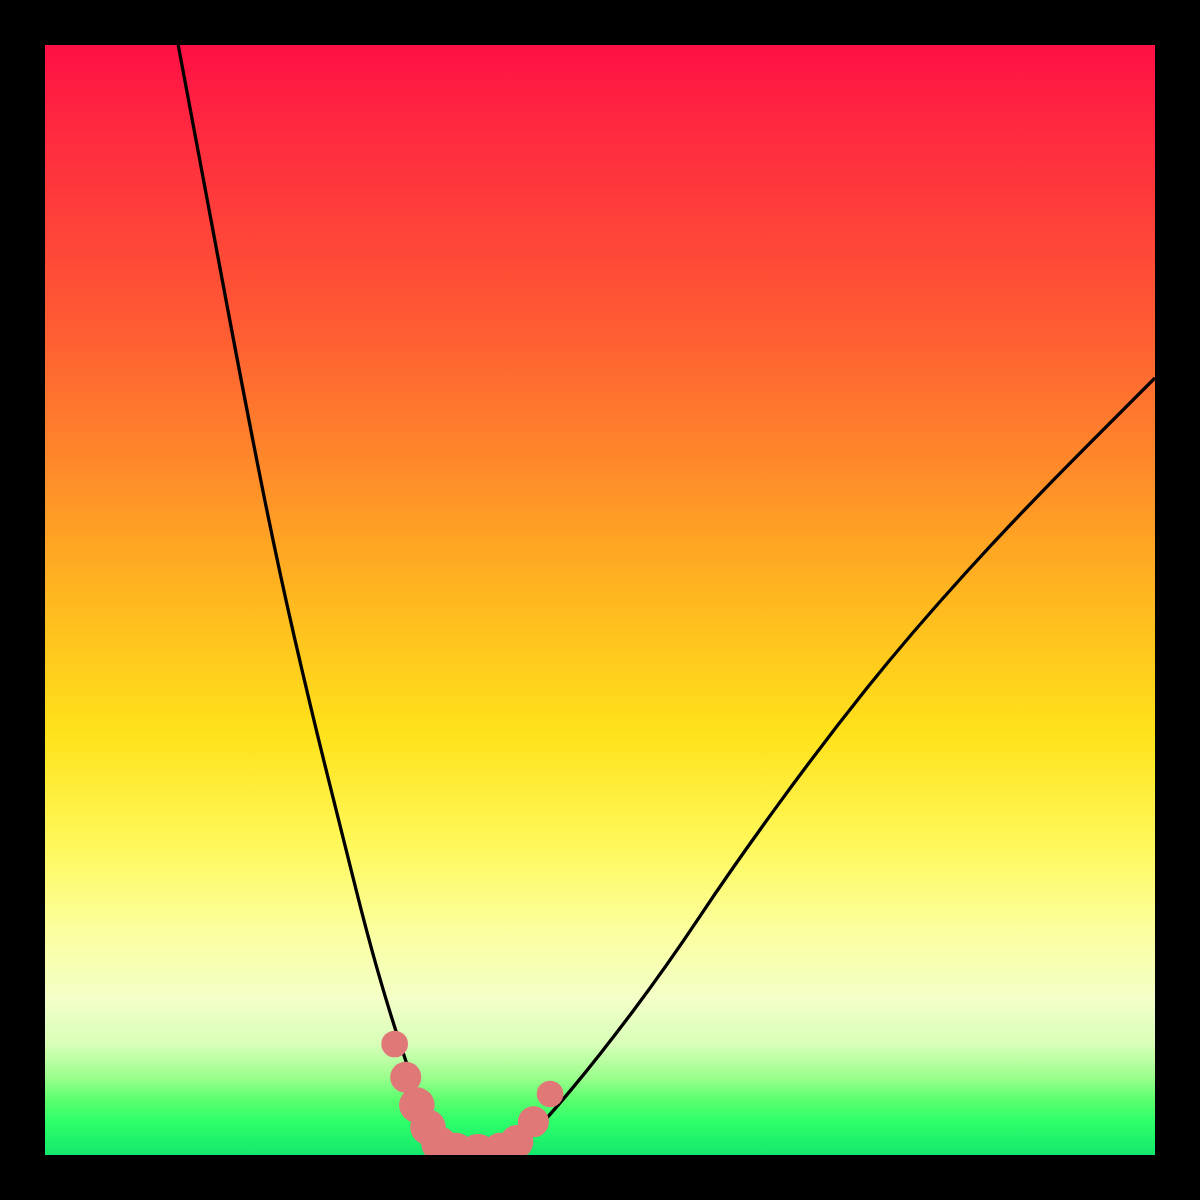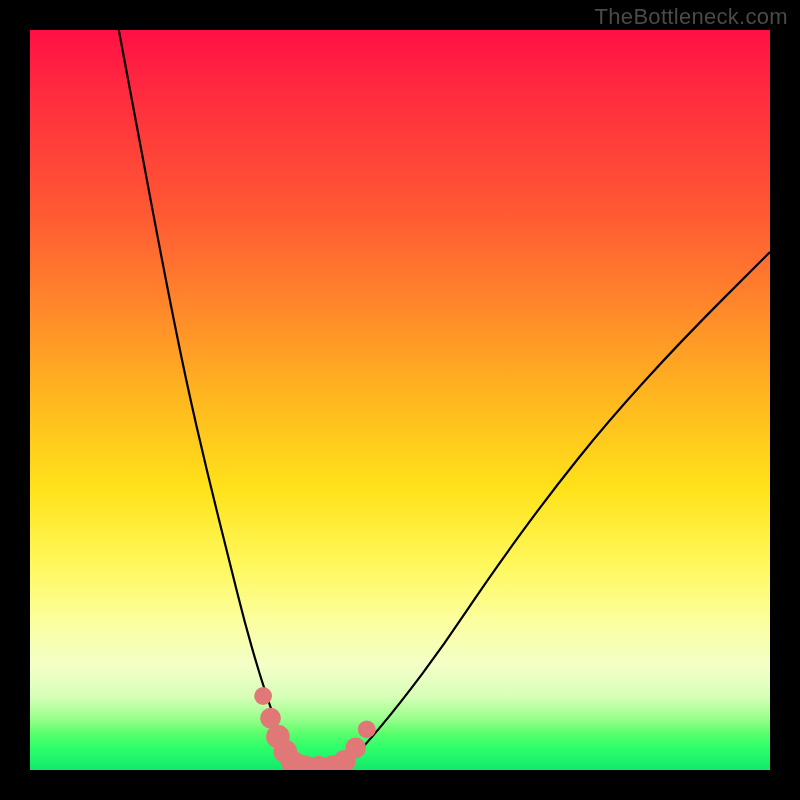--- a/index.html
+++ b/index.html
@@ -88,14 +88,13 @@
           <circle cx="262.7" cy="732.6" r="11.840000000000002"></circle>
           <circle cx="273.8" cy="737.78" r="12.58"></circle>
           <circle cx="288.6" cy="738.52" r="12.58"></circle>
           <circle cx="303.4" cy="737.04" r="11.840000000000002"></circle>
           <circle cx="314.5" cy="731.12" r="11.100000000000001"></circle>
           <circle cx="325.6" cy="717.8" r="10.36"></circle>
           <circle cx="336.7" cy="699.3" r="8.88"></circle>
         </g>
     </svg>
   </div>
-  <div class="watermark">TheBottleneck.com</div>
 </div>
 
 </body></html>

